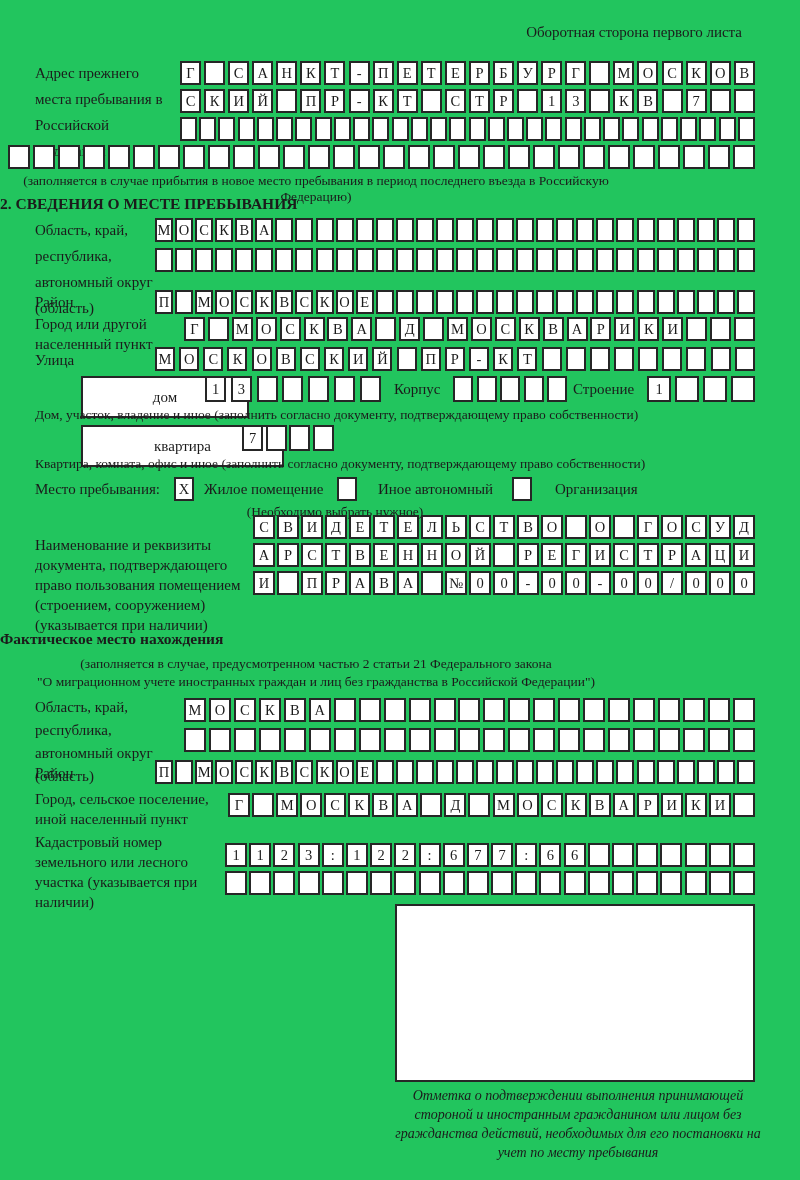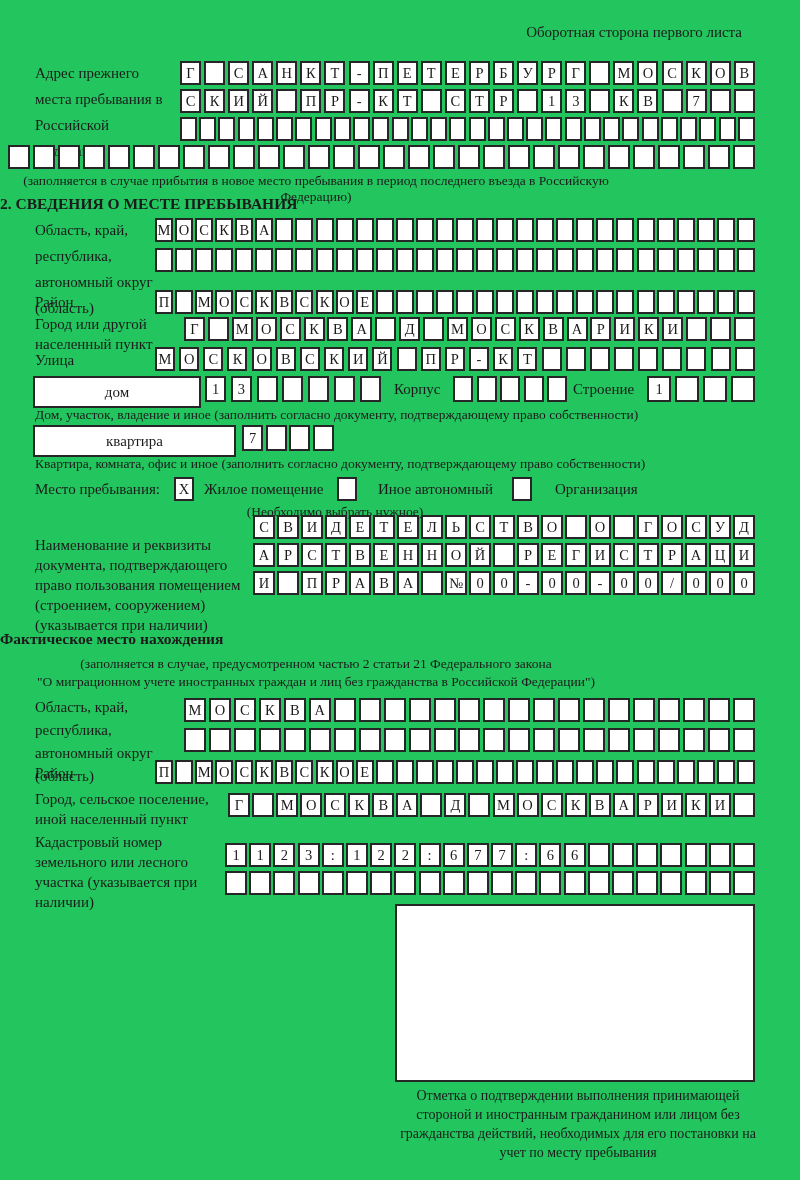--- a/index.html
+++ b/index.html
@@ -16,25 +16,25 @@
   .cellrow{position:absolute;display:flex;justify-content:space-between;height:24px;}
   .cellrow.tall{height:26px;}
   .cell{
     flex:none;width:var(--cw,22px);height:100%;box-sizing:border-box;
     border:2px solid #262626;background:#fff;
     display:flex;align-items:center;justify-content:center;
     font-size:14.5px;line-height:1;
   }
   .checkbox{position:absolute;width:20px;height:24px;}
   .widebox{
-    position:absolute;height:32px;box-sizing:border-box;border:2px solid #262626;
-    display:flex;align-items:center;justify-content:center;font-size:15px;background:#fff;
+    position:absolute;height:42px;box-sizing:border-box;border:2px solid #262626;
+    display:flex;align-items:center;justify-content:center;font-size:15px;background:#fff;margin-left:48px;
   }
   .stampbox{position:absolute;box-sizing:border-box;border:2px solid #262626;background:#fff;}
-  .stamp-cap{position:absolute;font-size:14px;line-height:19px;text-align:center;}
+  .stamp-cap{position:absolute;font-size:14px;line-height:19px;text-align:center;font-style:italic;}
 </style>
 </head>
 <body>
 
 <div class="page">
 
   <div class="title-right" style="top:24px;right:58px;">Оборотная сторона первого листа</div>
 
   <div class="lbl lbl-wide" style="left:35px;top:60px;width:132px;">Адрес прежнего места пребывания в Российской Федерации</div>
   <div class="cellrow" style="left:180px;top:61px;width:575px;--cw:21px;">

